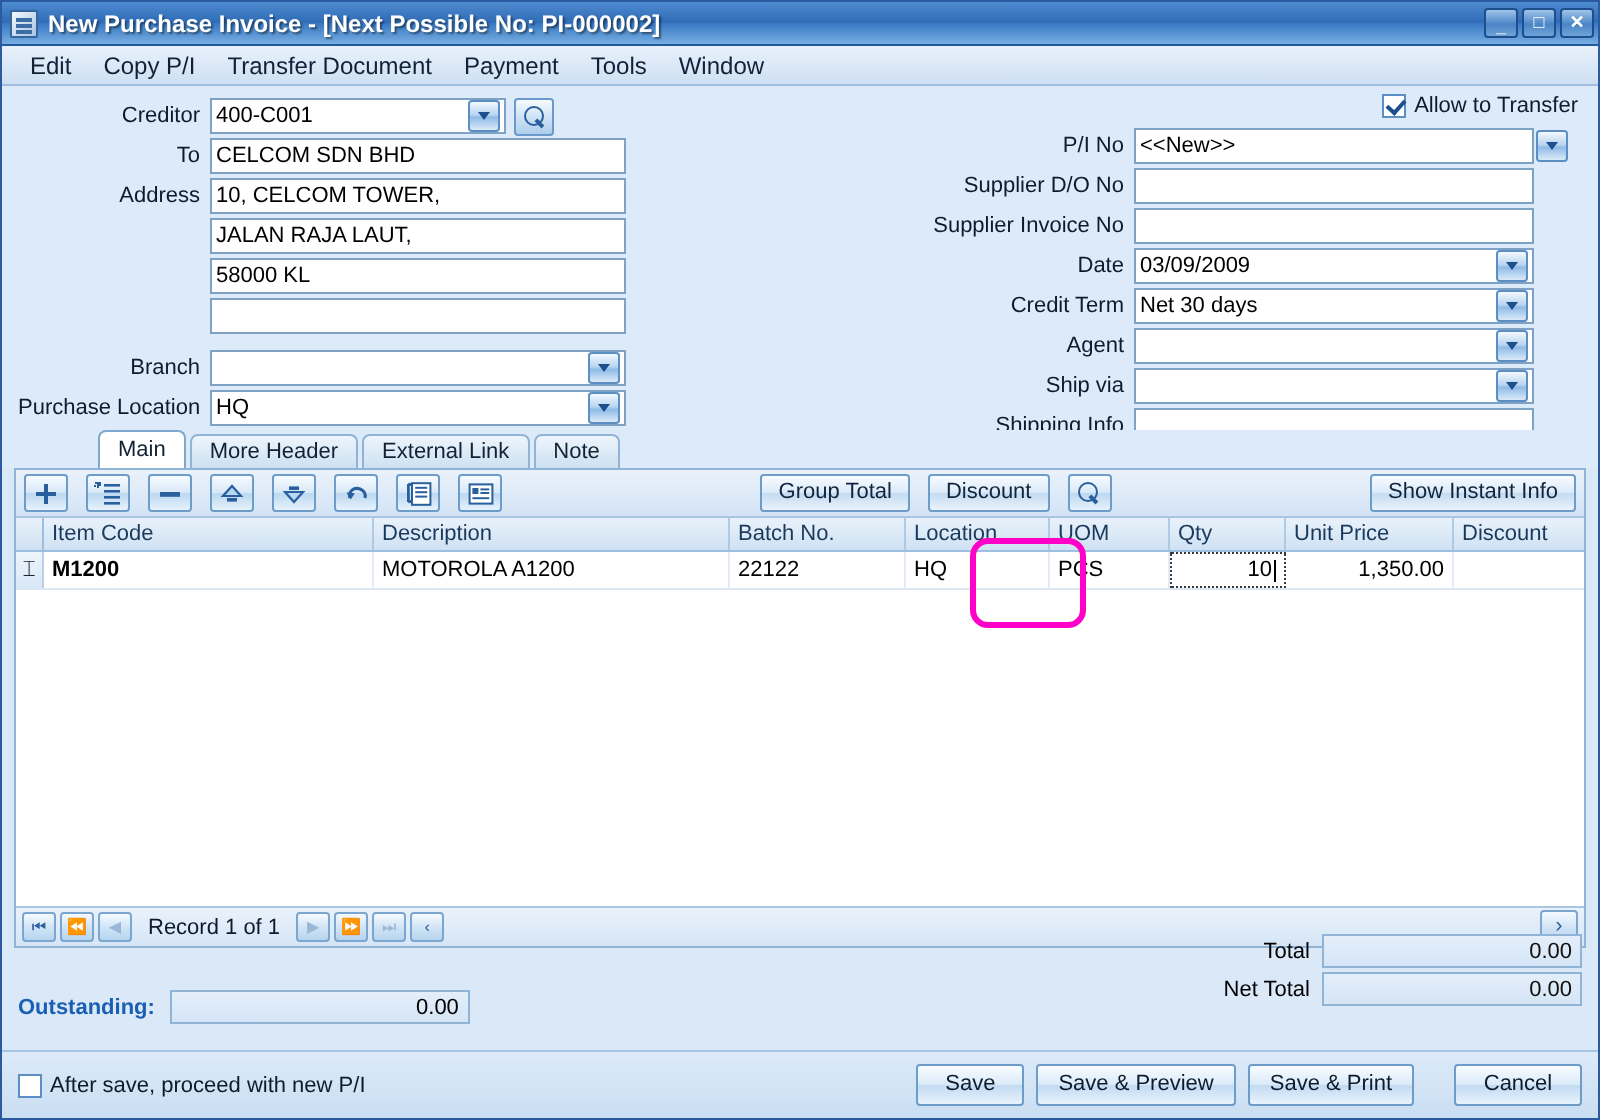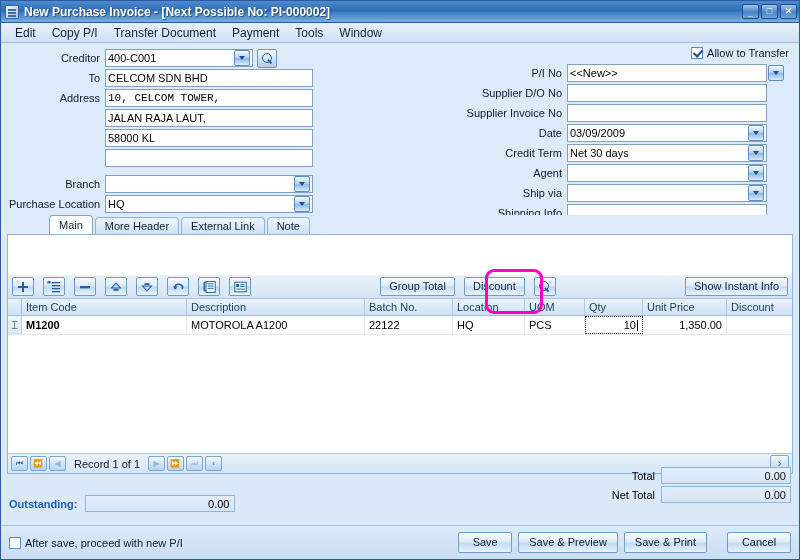--- a/index.html
+++ b/index.html
@@ -142,21 +142,21 @@
 
   
   .gridwrap {
     margin:0 6px; height:240px;
     border:1px solid #8fb4d6; background:#fff;
     display:flex; flex-direction:column;
   }
   .gridtoolbar {
     height:24px; background:linear-gradient(to bottom,#eaf2fb,#d3e3f5);
     border-bottom:1px solid #a8c6e2;
-    display:flex; align-items:center; padding:0 4px; gap:9px;margin-top:40px;
+    display:flex; align-items:center; padding:0 4px; gap:9px;
   }
   .tbtn {
     width:22px;height:19px;
     background:linear-gradient(to bottom,#f7fbff,#d9e9f8 48%,#bcd8f0 52%,#e7f2fc);
     border:1px solid #6d9cc9; border-radius:2px; cursor:pointer;
     display:flex;align-items:center;justify-content:center;
     color:#2a5f9e; font-size:10px; font-weight:bold; line-height:1;
   }
   .tbtn svg { display:block; }
   .txtbtn {
@@ -310,21 +310,21 @@
 
       <div class="frow">
         <div class="flabel">To</div>
         <div class="fbox" style="max-width:208px;">
           <span class="fval">CELCOM SDN BHD</span>
         </div>
       </div>
 
       <div class="frow">
         <div class="flabel">Address</div>
-        <div class="fbox" style="max-width:208px;font-family:Liberation Mono, monospace;">
+        <div class="fbox" style="max-width:208px;">
           <span class="fval">10, CELCOM TOWER,</span>
         </div>
       </div>
 
       <div class="frow">
         <div class="flabel"></div>
         <div class="fbox" style="max-width:208px;">
           <span class="fval">JALAN RAJA LAUT,</span>
         </div>
       </div>

